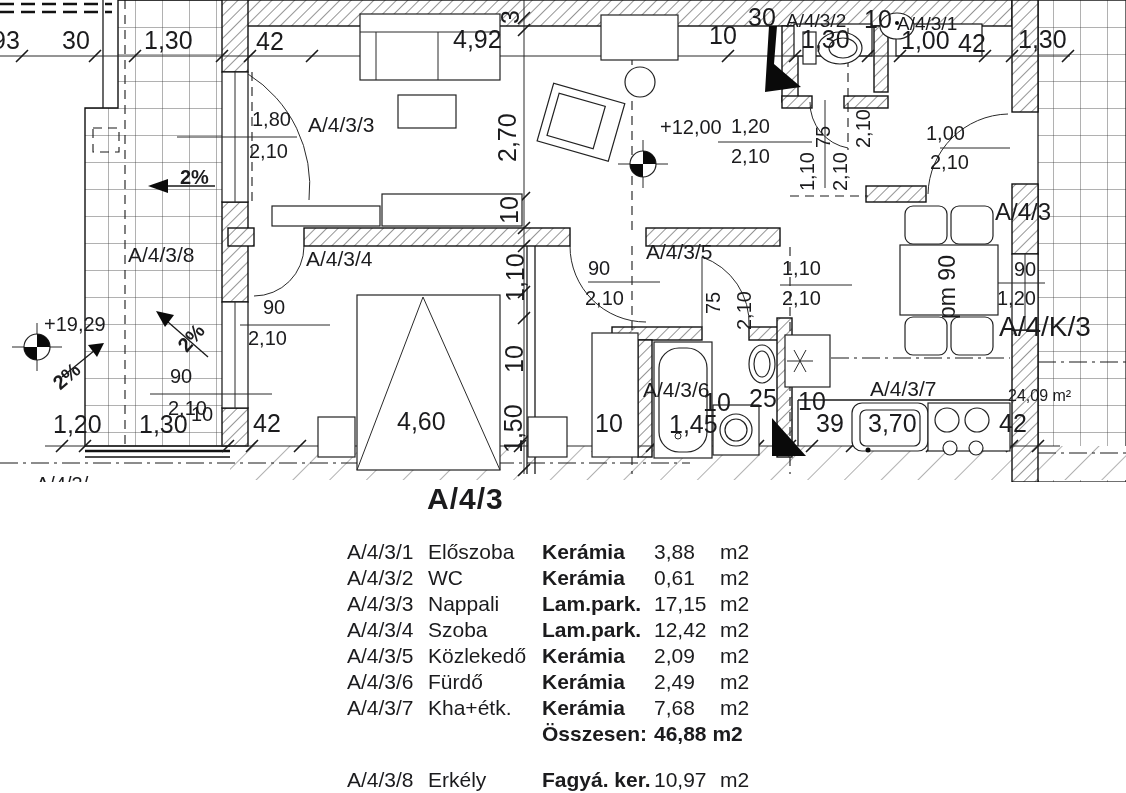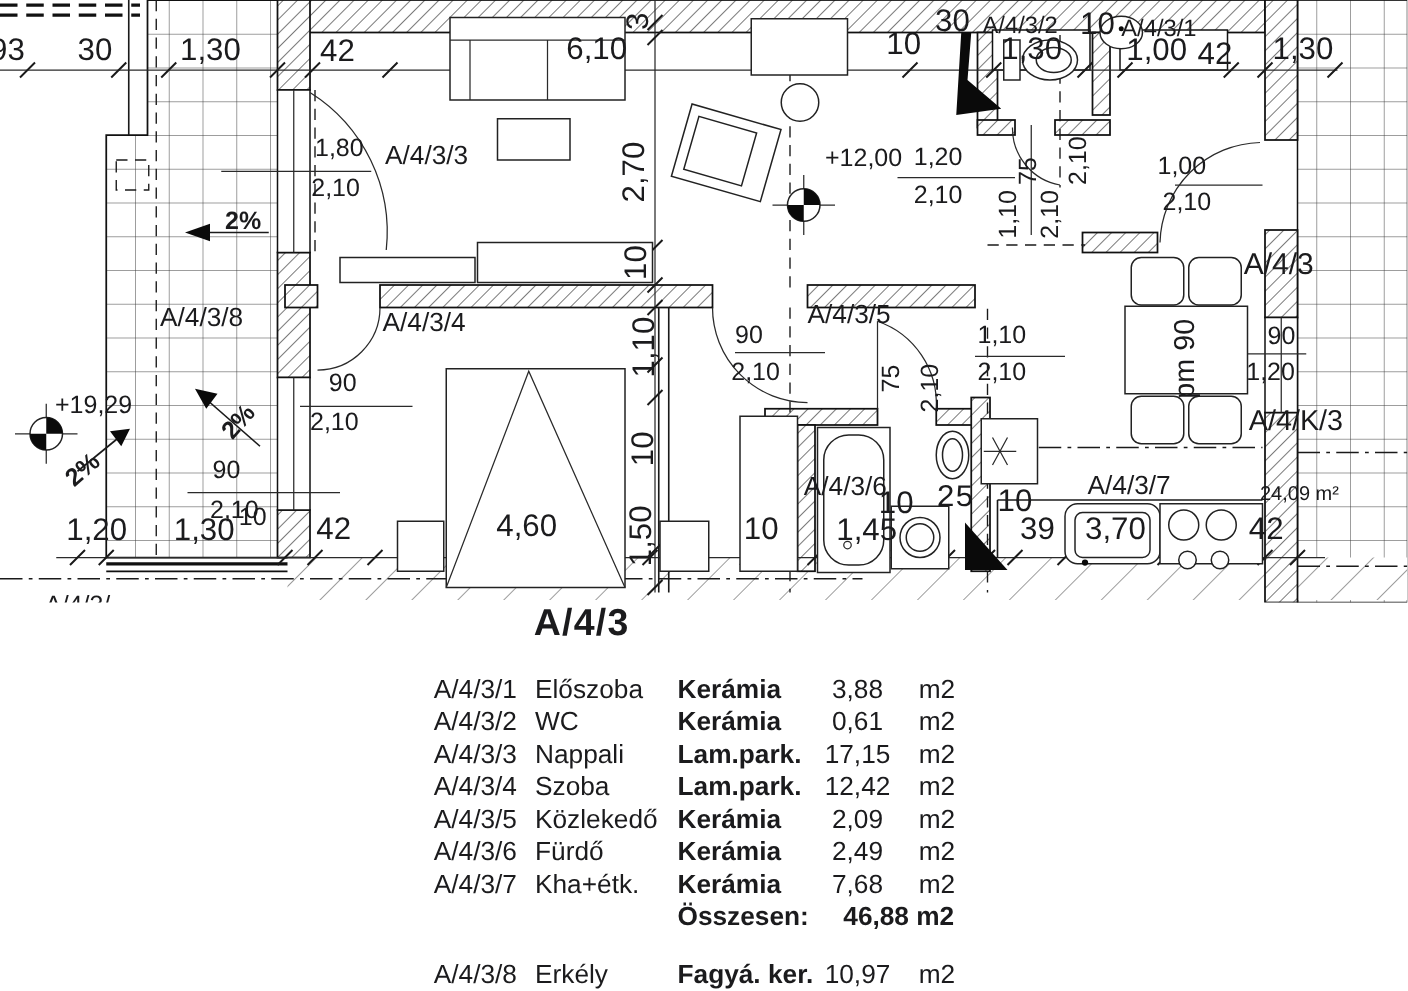--- a/index.html
+++ b/index.html
@@ -8,22 +8,22 @@
   .plan{position:absolute;left:0;top:0;width:1126px;height:482px;overflow:hidden;}
   .plan svg{position:absolute;left:0;top:0;}
   .lbl{position:absolute;white-space:pre;line-height:1;color:#1b1b1d;letter-spacing:0;}
   .lbl.rot{transform-origin:0 0;}
   .lbl.b{font-weight:bold;}
   .title{position:absolute;left:427px;top:482px;font-size:30px;font-weight:bold;letter-spacing:1px;}
   .leg-row{position:absolute;left:347px;display:flex;font-size:21px;line-height:1.1;}
   .leg-row .c{display:inline-block;width:81px;}
   .leg-row .n{display:inline-block;width:114px;}
   .leg-row .m{display:inline-block;width:112px;font-weight:bold;}
-  .leg-row .v{display:inline-block;width:64px;text-align:center;}
-  .leg-row .u{display:inline-block;margin-left:17px;}
+  .leg-row .v{display:inline-block;width:64px;text-align:left;}
+  .leg-row .u{display:inline-block;margin-left:2px;}
   .leg-row.total{font-weight:bold;}
   
   .sline{stroke:#1a1a1a;stroke-width:1.3;fill:none;}
   .thin{stroke:#2a2a2a;stroke-width:1;fill:none;}
   .dash{stroke:#1a1a1a;stroke-width:1.1;fill:none;stroke-dasharray:9 6;}
   .dashdot{stroke:#1a1a1a;stroke-width:1.1;fill:none;stroke-dasharray:18 5 3 5;}
   .hdash{stroke:#111;stroke-width:2.6;fill:none;stroke-dasharray:14 7;}
   .wall{fill:url(#hatch);stroke:#111;stroke-width:1.4;}
   .win{fill:#fff;stroke:#111;stroke-width:1.2;}
   .furn{stroke:#222;stroke-width:1.2;fill:#fff;}
@@ -226,21 +226,21 @@
         <polygon class="blackfill" points="769,26 777,26 774,64 801,87 765,92"></polygon>
         <polygon class="blackfill" points="772,418 806,456 772,456"></polygon>
       </g>
     </svg>
 
     <div id="plan-labels">
         <span class="lbl" style="left: -8px; top: 28px; font-size: 25px;">93</span>
         <span class="lbl" style="left: 62px; top: 28px; font-size: 25px;">30</span>
         <span class="lbl" style="left: 144px; top: 28px; font-size: 25px;">1,30</span>
         <span class="lbl" style="left: 256px; top: 29px; font-size: 25px;">42</span>
-        <span class="lbl" style="left: 453px; top: 27px; font-size: 25px;">6,10</span>
+        <span class="lbl" style="left: 453px; top: 27px; font-size: 25px;">4,92</span>
         <span class="lbl rot" style="left: 498px; top: 24px; font-size: 25px; transform: rotate(-90deg);">3</span>
         <span class="lbl" style="left: 748px; top: 5px; font-size: 25px;">30</span>
         <span class="lbl" style="left: 709px; top: 23px; font-size: 25px;">10</span>
         <span class="lbl" style="left: 786px; top: 11px; font-size: 19px;">A/4/3/2</span>
         <span class="lbl" style="left: 864px; top: 7px; font-size: 25px;">10</span>
         <span class="lbl" style="left: 897px; top: 14px; font-size: 19px;">A/4/3/1</span>
         <span class="lbl" style="left: 801px; top: 27px; font-size: 25px;">1,30</span>
         <span class="lbl" style="left: 901px; top: 28px; font-size: 25px;">1,00</span>
         <span class="lbl" style="left: 958px; top: 31px; font-size: 25px;">42</span>
         <span class="lbl" style="left: 1018px; top: 27px; font-size: 25px;">1,30</span>
@@ -268,38 +268,38 @@
         <span class="lbl" style="left: 248px; top: 328px; font-size: 20px;">2,10</span>
         <span class="lbl" style="left: 588px; top: 258px; font-size: 20px;">90</span>
         <span class="lbl" style="left: 585px; top: 288px; font-size: 20px;">2,10</span>
         <span class="lbl rot" style="left: 703px; top: 314px; font-size: 20px; transform: rotate(-90deg);">75</span>
         <span class="lbl rot" style="left: 734px; top: 330px; font-size: 20px; transform: rotate(-90deg);">2,10</span>
         <span class="lbl" style="left: 782px; top: 258px; font-size: 20px;">1,10</span>
         <span class="lbl" style="left: 782px; top: 288px; font-size: 20px;">2,10</span>
         <span class="lbl rot" style="left: 936px; top: 319px; font-size: 23px; transform: rotate(-90deg);">pm 90</span>
         <span class="lbl" style="left: 1014px; top: 259px; font-size: 20px;">90</span>
         <span class="lbl" style="left: 997px; top: 288px; font-size: 20px;">1,20</span>
-        <span class="lbl" style="left: 999px; top: 325px; font-size: 23px;">A/4/K/3</span>
+        <span class="lbl" style="left: 999px; top: 313px; font-size: 28px;">A/4/K/3</span>
         <span class="lbl" style="left: 44px; top: 314px; font-size: 20px;">+19,29</span>
         <span class="lbl b rot" style="left: 174px; top: 342px; font-size: 20px; transform: rotate(-49deg);">2%</span>
         <span class="lbl b rot" style="left: 49px; top: 378px; font-size: 20px; transform: rotate(-41deg);">2%</span>
         <span class="lbl" style="left: 170px; top: 366px; font-size: 20px;">90</span>
         <span class="lbl" style="left: 168px; top: 398px; font-size: 20px;">2,10</span>
         <span class="lbl" style="left: 1008px; top: 388px; font-size: 16px;">24,09 m²</span>
         <span class="lbl" style="left: 53px; top: 412px; font-size: 25px;">1,20</span>
         <span class="lbl" style="left: 139px; top: 412px; font-size: 25px;">1,30</span>
         <span class="lbl" style="left: 191px; top: 404px; font-size: 20px;">10</span>
         <span class="lbl" style="left: 253px; top: 411px; font-size: 25px;">42</span>
         <span class="lbl" style="left: 397px; top: 409px; font-size: 25px;">4,60</span>
         <span class="lbl rot" style="left: 502px; top: 373px; font-size: 25px; transform: rotate(-90deg);">10</span>
         <span class="lbl rot" style="left: 501px; top: 453px; font-size: 25px; transform: rotate(-90deg);">1,50</span>
         <span class="lbl" style="left: 595px; top: 411px; font-size: 25px;">10</span>
         <span class="lbl" style="left: 643px; top: 379px; font-size: 21px;">A/4/3/6</span>
         <span class="lbl" style="left: 703px; top: 390px; font-size: 25px;">10</span>
-        <span class="lbl" style="left: 749px; top: 386px; font-size: 25px; font-family: Liberation Mono, monospace;">25</span>
+        <span class="lbl" style="left: 749px; top: 386px; font-size: 25px;">25</span>
         <span class="lbl" style="left: 669px; top: 412px; font-size: 25px;">1,45</span>
         <span class="lbl" style="left: 798px; top: 389px; font-size: 25px;">10</span>
         <span class="lbl" style="left: 816px; top: 411px; font-size: 25px;">39</span>
         <span class="lbl" style="left: 868px; top: 411px; font-size: 25px;">3,70</span>
         <span class="lbl" style="left: 870px; top: 378px; font-size: 21px;">A/4/3/7</span>
         <span class="lbl" style="left: 999px; top: 411px; font-size: 25px;">42</span>
         <span class="lbl" style="left: 36px; top: 474px; font-size: 20px;">A/4/3/</span>
       </div>
   </div>
 

